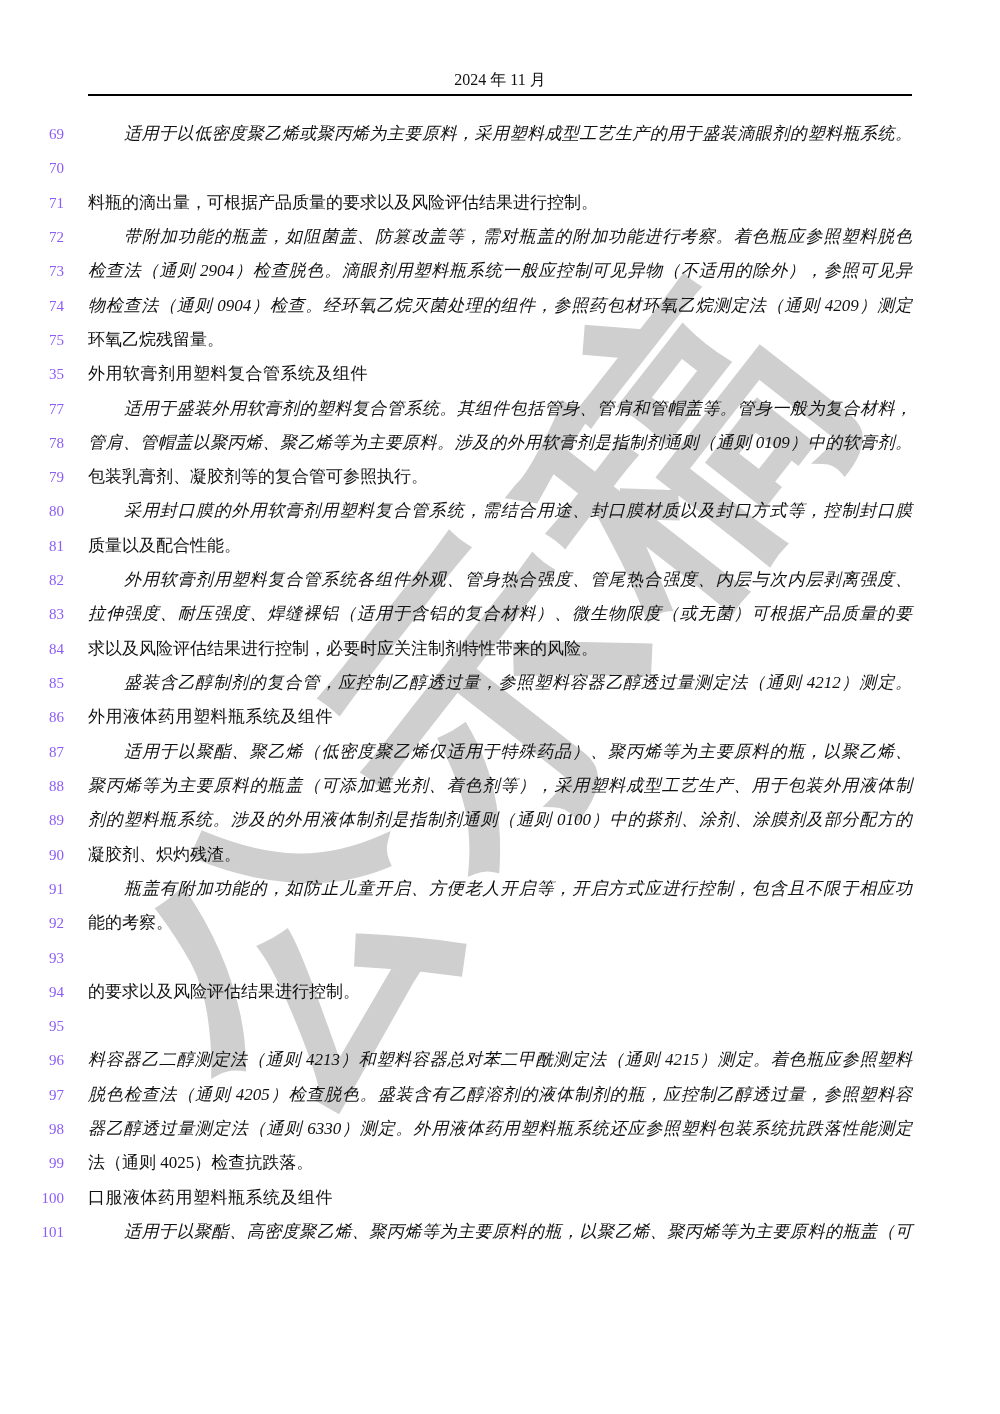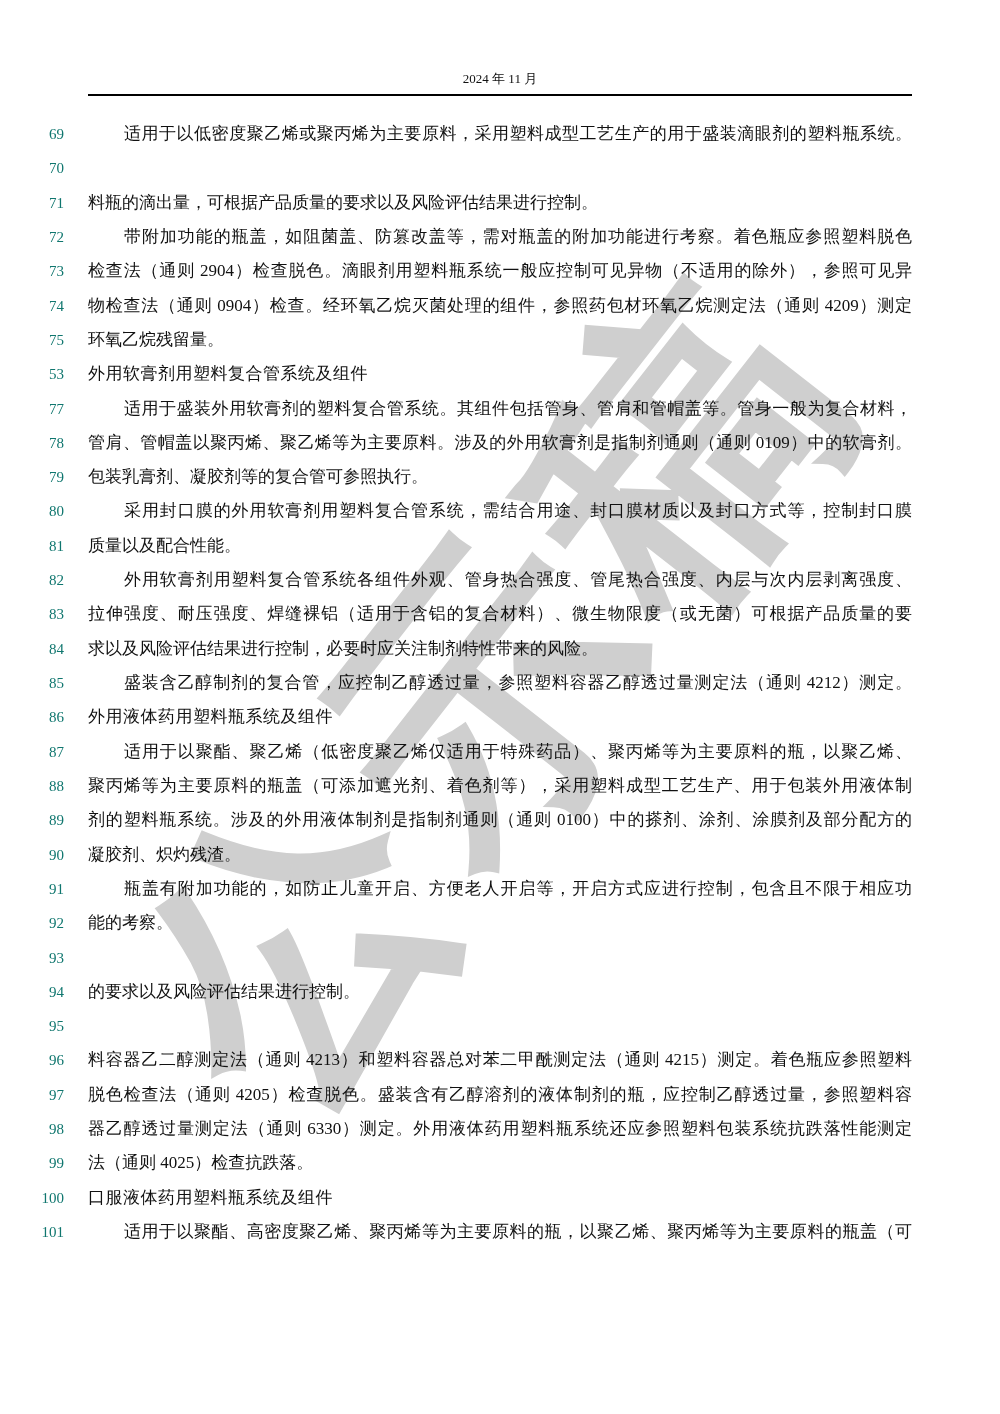--- a/index.html
+++ b/index.html
@@ -23,21 +23,21 @@
     color:#cfcfcf;
     z-index:0;
     user-select:none;
     font-family:"Liberation Sans","DejaVu Sans",sans-serif;
   }
   .header{
     position:absolute;
     left:88px;right:88px;top:70px;
     height:24px;
     text-align:center;
-    font-size:13px;
+    font-size:16px;
     z-index:1;
   }
   .header-rule{
     position:absolute;
     left:88px;right:88px;top:94px;
     height:0;
     border-top:2px solid #000;
     z-index:1;
   }
   .content{
@@ -51,31 +51,32 @@
     line-height:34.32px;
     font-size:17px;
   }
   .line-num{
     position:absolute;
     left:28px;top:0;
     width:36px;
     text-align:right;
     font-size:15px;
     line-height:34.32px;
-    color:#0f766e;
+    color:#8b5cf6;
   }
   .line-text{
     display:block;
     margin:0 88px;
     white-space:nowrap;
   }
   .line.j .line-text{
     white-space:normal;
     text-align:justify;
     text-align-last:justify;
+    font-style:italic;
   }
   .line.indent .line-text{
     text-indent:36px;
   }
   .line.heading .line-text{
     font-weight:400;
     letter-spacing:0.5px;
   }
 </style>
 </head>
@@ -116,21 +117,21 @@
     <span class="line-num">74</span>
     <span class="line-text">物检查法（通则 0904）检查。经环氧乙烷灭菌处理的组件，参照药包材环氧乙烷测定法（通则 4209）测定</span>
   </div>
 
   <div class="line">
     <span class="line-num">75</span>
     <span class="line-text">环氧乙烷残留量。</span>
   </div>
 
   <div class="line heading">
-    <span class="line-num">53</span>
+    <span class="line-num">35</span>
     <span class="line-text">外用软膏剂用塑料复合管系统及组件</span>
   </div>
 
   <div class="line indent j">
     <span class="line-num">77</span>
     <span class="line-text">适用于盛装外用软膏剂的塑料复合管系统。其组件包括管身、管肩和管帽盖等。管身一般为复合材料，</span>
   </div>
 
   <div class="line j">
     <span class="line-num">78</span>

